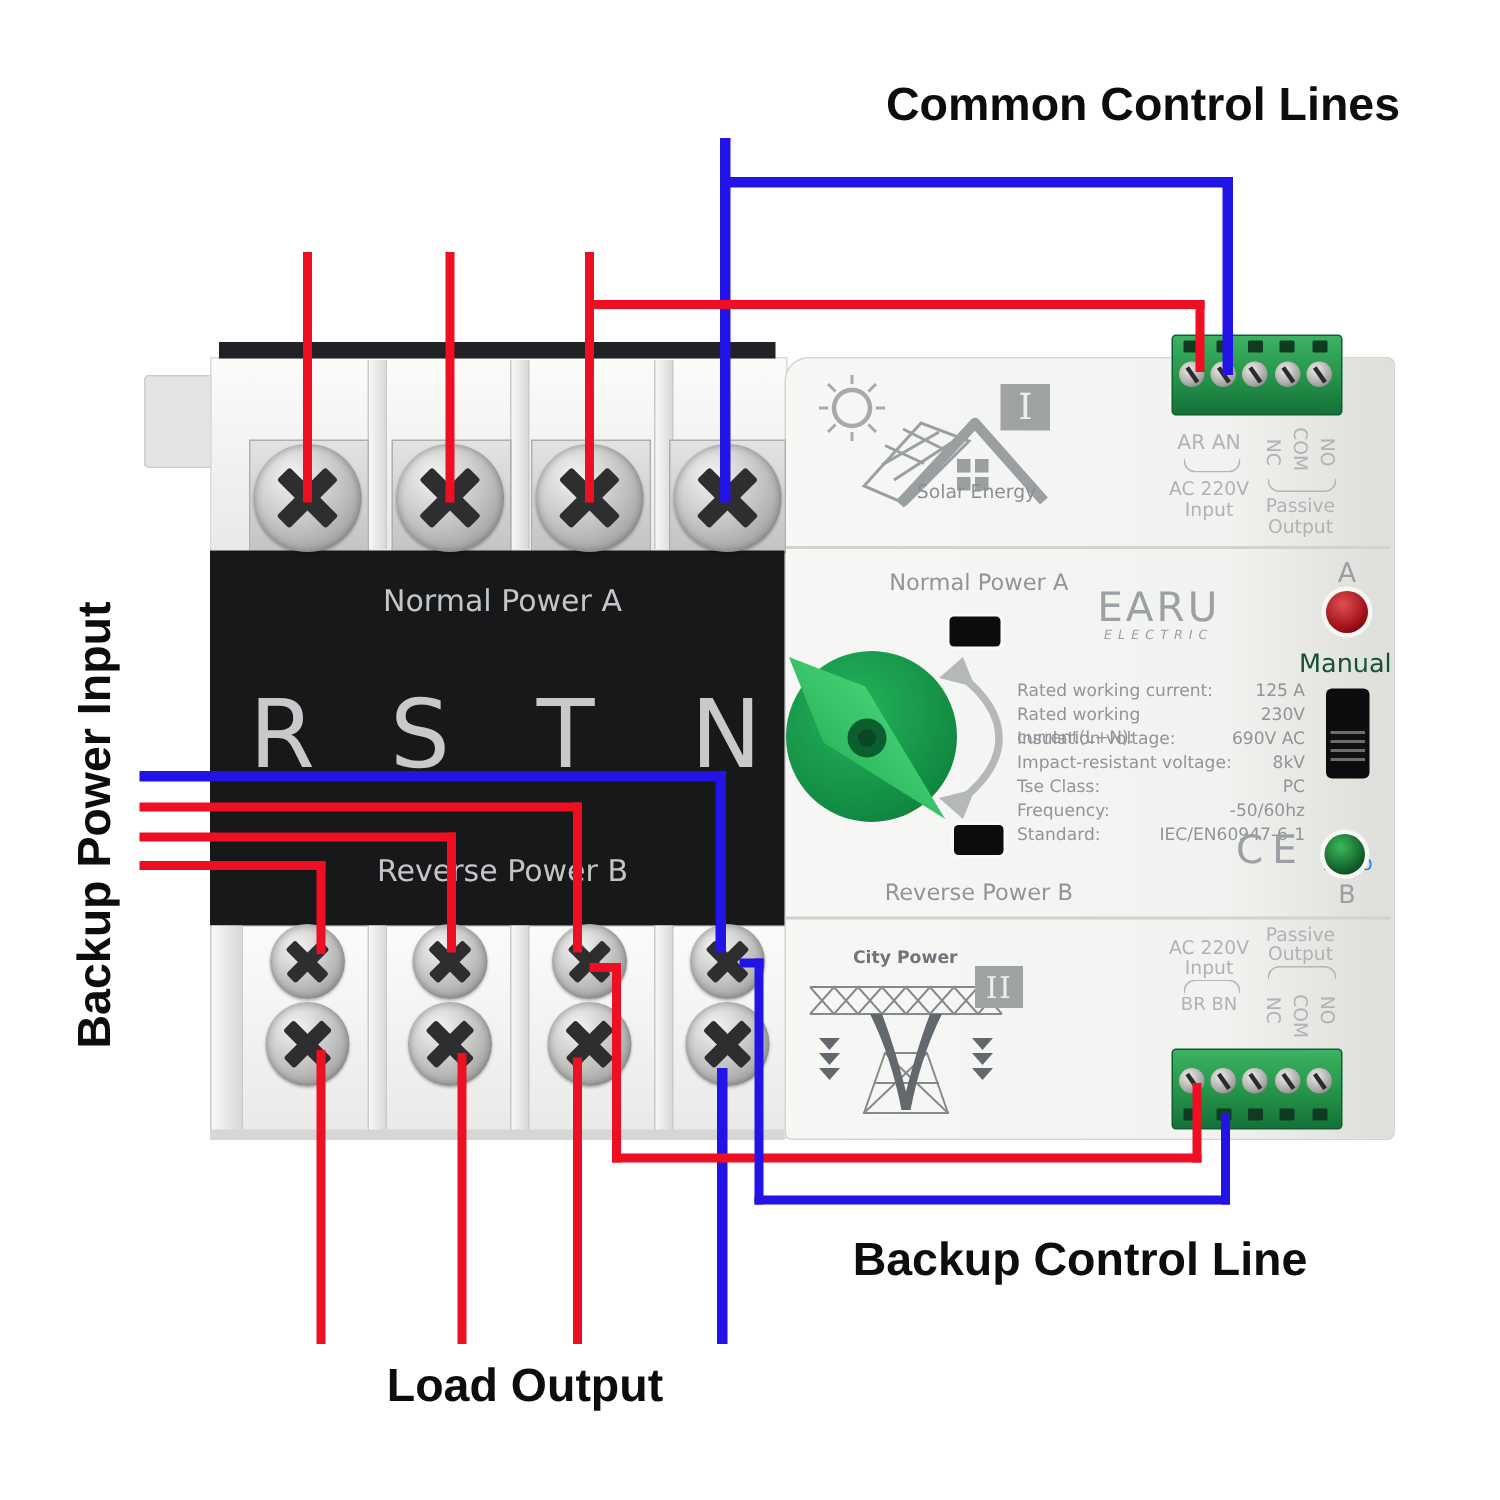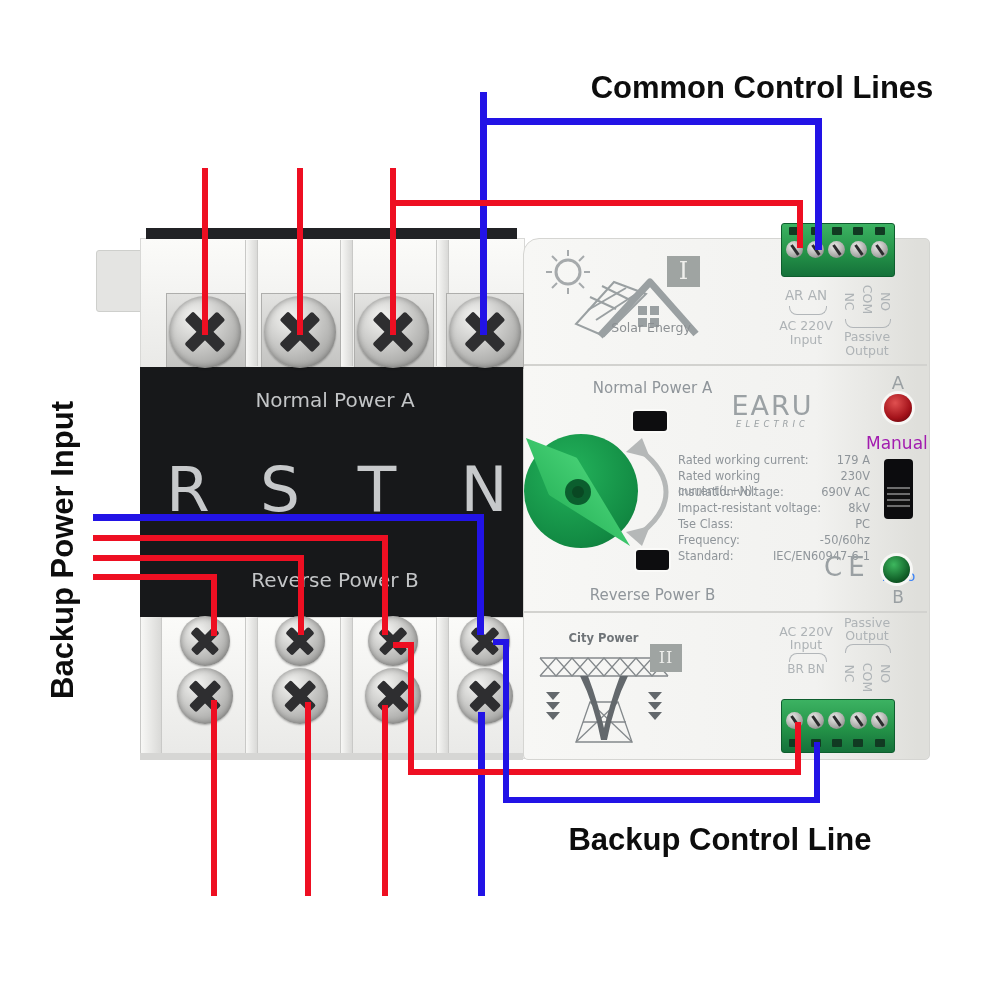--- a/index.html
+++ b/index.html
@@ -157,21 +157,21 @@
   <span class="term-txt rot90" style="left:868px;top:294px;width:34px;font-size:12.5px;z-index:4;">NO</span>
   <div class="cup" style="left:845px;top:319px;width:44px;"></div>
   <div class="term-txt" style="left:843px;top:329px;width:48px;font-size:12.5px;z-index:4;">Passive</div>
   <div class="term-txt" style="left:843px;top:343px;width:48px;font-size:12.5px;z-index:4;">Output</div>
 
   <div class="module-txt" style="left:710px;top:390px;width:125px;font-size:27px;letter-spacing:2px;color:#9ba1a4;z-index:4;">EARU</div>
   <div class="module-txt" style="left:710px;top:419px;width:125px;font-size:8.5px;letter-spacing:4px;color:#9ba1a4;z-index:4;font-style:italic;">ELECTRIC</div>
   <div class="abs" style="left:678px;top:453px;width:192px;z-index:4;">
     <div class="spec-row">
       <span>Rated working current:</span>
-      <span>179  A</span>
+      <span>125  A</span>
       </div>
     <div class="spec-row">
       <span>Rated working current(L+N):</span>
       <span>230V</span>
       </div>
     <div class="spec-row">
       <span>Insulation voltage:</span>
       <span>690V AC</span>
       </div>
     <div class="spec-row">
@@ -207,21 +207,21 @@
   <div class="abs" style="left:572px;top:486px;width:12px;height:12px;border-radius:50%;background:#094823;z-index:7;"></div>
   <svg class="black-el" style="left:622px;top:436px;z-index:4;" width="48" height="112" viewBox="0 0 48 112">
     <path d="M18,14 Q44,34 44,56 Q44,78 18,98" stroke="#b5b8b8" stroke-width="5" fill="none"></path>
     <polygon points="20,2 4,16 28,22" fill="#b5b8b8"></polygon>
     <polygon points="20,110 4,96 28,90" fill="#b5b8b8"></polygon>
   </svg>
 
   <div class="module-txt" style="left:886px;top:372px;width:24px;font-size:18px;color:#9aa0a3;z-index:4;">A</div>
   <div class="led" style="left:884px;top:394px;width:28px;height:28px;
               background:radial-gradient(circle at 40% 32%,#e05050,#a3121a 60%,#4f0006);"></div>
-  <div class="module-txt" style="left:866px;top:433px;width:60px;font-size:17px;color:#a21caf;z-index:4;">Manual</div>
+  <div class="module-txt" style="left:866px;top:433px;width:60px;font-size:17px;color:#14532d;z-index:4;">Manual</div>
   <div class="abs" style="left:884px;top:459px;width:29px;height:60px;background:#0c0c0e;border-radius:4px;z-index:4;">
     <div style="position:absolute;left:3px;right:3px;top:46%;height:36%;
                 background:repeating-linear-gradient(180deg,#6d6d6d 0 2px,#101010 2px 6px);"></div>
   </div>
   <div class="module-txt" style="left:872px;top:524px;width:54px;font-size:14px;color:#3b82f6;z-index:4;margin-top:44px;">Auto</div>
   <div class="led" style="left:883px;top:556px;width:27px;height:27px;
               background:radial-gradient(circle at 40% 32%,#3db75e,#14662c 60%,#03300e);"></div>
   <div class="module-txt" style="left:886px;top:587px;width:24px;font-size:17px;color:#9aa0a3;z-index:4;">B</div>
 
   <div class="module-txt" style="left:556px;top:631px;width:95px;font-size:11.5px;font-weight:600;color:#6f7478;z-index:4;">City Power</div>
@@ -240,21 +240,21 @@
     <path d="M90,36 Q76,64 69,100 L63,100 Q72,62 82,36 Z" fill="#63686c"></path>
     <g fill="#63686c">
       <polygon points="8,52 22,52 15,60"></polygon>
         <polygon points="8,62 22,62 15,70"></polygon>
         <polygon points="8,72 22,72 15,80"></polygon>
       <polygon points="110,52 124,52 117,60"></polygon>
         <polygon points="110,62 124,62 117,70"></polygon>
         <polygon points="110,72 124,72 117,80"></polygon>
     </g>
   </svg>
-  <div class="badge" style="left:650px;top:644px;width:32px;height:28px;font-size:16px;line-height:28px;letter-spacing:1px;">II</div>
+  <div class="badge" style="left:650px;top:644px;width:32px;height:28px;font-size:20px;line-height:28px;letter-spacing:1px;">II</div>
 
   <div class="term-txt" style="left:775px;top:624px;width:62px;font-size:12.5px;z-index:4;">AC 220V</div>
   <div class="term-txt" style="left:775px;top:637px;width:62px;font-size:12.5px;z-index:4;">Input</div>
   <div class="cap" style="left:789px;top:653px;width:36px;"></div>
   <div class="term-txt" style="left:775px;top:662px;width:62px;font-size:12px;z-index:4;">BR  BN</div>
   <div class="term-txt" style="left:843px;top:615px;width:48px;font-size:12.5px;z-index:4;">Passive</div>
   <div class="term-txt" style="left:843px;top:628px;width:48px;font-size:12.5px;z-index:4;">Output</div>
   <div class="cap" style="left:845px;top:644px;width:44px;"></div>
   <span class="term-txt rot90" style="left:832px;top:666px;width:34px;font-size:12.5px;z-index:4;">NC</span>
   <span class="term-txt rot90" style="left:850px;top:670px;width:34px;font-size:12.5px;z-index:4;">COM</span>
@@ -298,17 +298,18 @@
 
   <div class="wr" style="left:393px;top:642px;width:20px;height:6px;"></div>
   <div class="wr" style="left:408px;top:642px;width:6px;height:133px;"></div>
   <div class="wr" style="left:408px;top:769px;width:393px;height:6px;"></div>
   <div class="wr" style="left:795px;top:722px;width:6px;height:53px;"></div>
   <div class="wb" style="left:493px;top:639px;width:16px;height:6px;"></div>
   <div class="wb" style="left:503px;top:639px;width:6px;height:164px;"></div>
   <div class="wb" style="left:503px;top:797px;width:317px;height:6px;"></div>
   <div class="wb" style="left:814px;top:742px;width:6px;height:61px;"></div>
 
-  <div class="lbl" style="left:576px;top:70px;width:372px;">Common Control Lines</div>
+  <div class="lbl" style="left:576px;top:52px;width:372px;">Common Control Lines</div>
   <div class="lbl" style="left:-112px;top:532px;width:350px;height:36px;transform:rotate(-90deg);">Backup Power Input</div>
+  <div class="lbl" style="left:235px;top:906px;width:230px;">Load Output</div>
   <div class="lbl" style="left:550px;top:822px;width:340px;">Backup Control Line</div>
 
 </div>
 
 </body></html>

